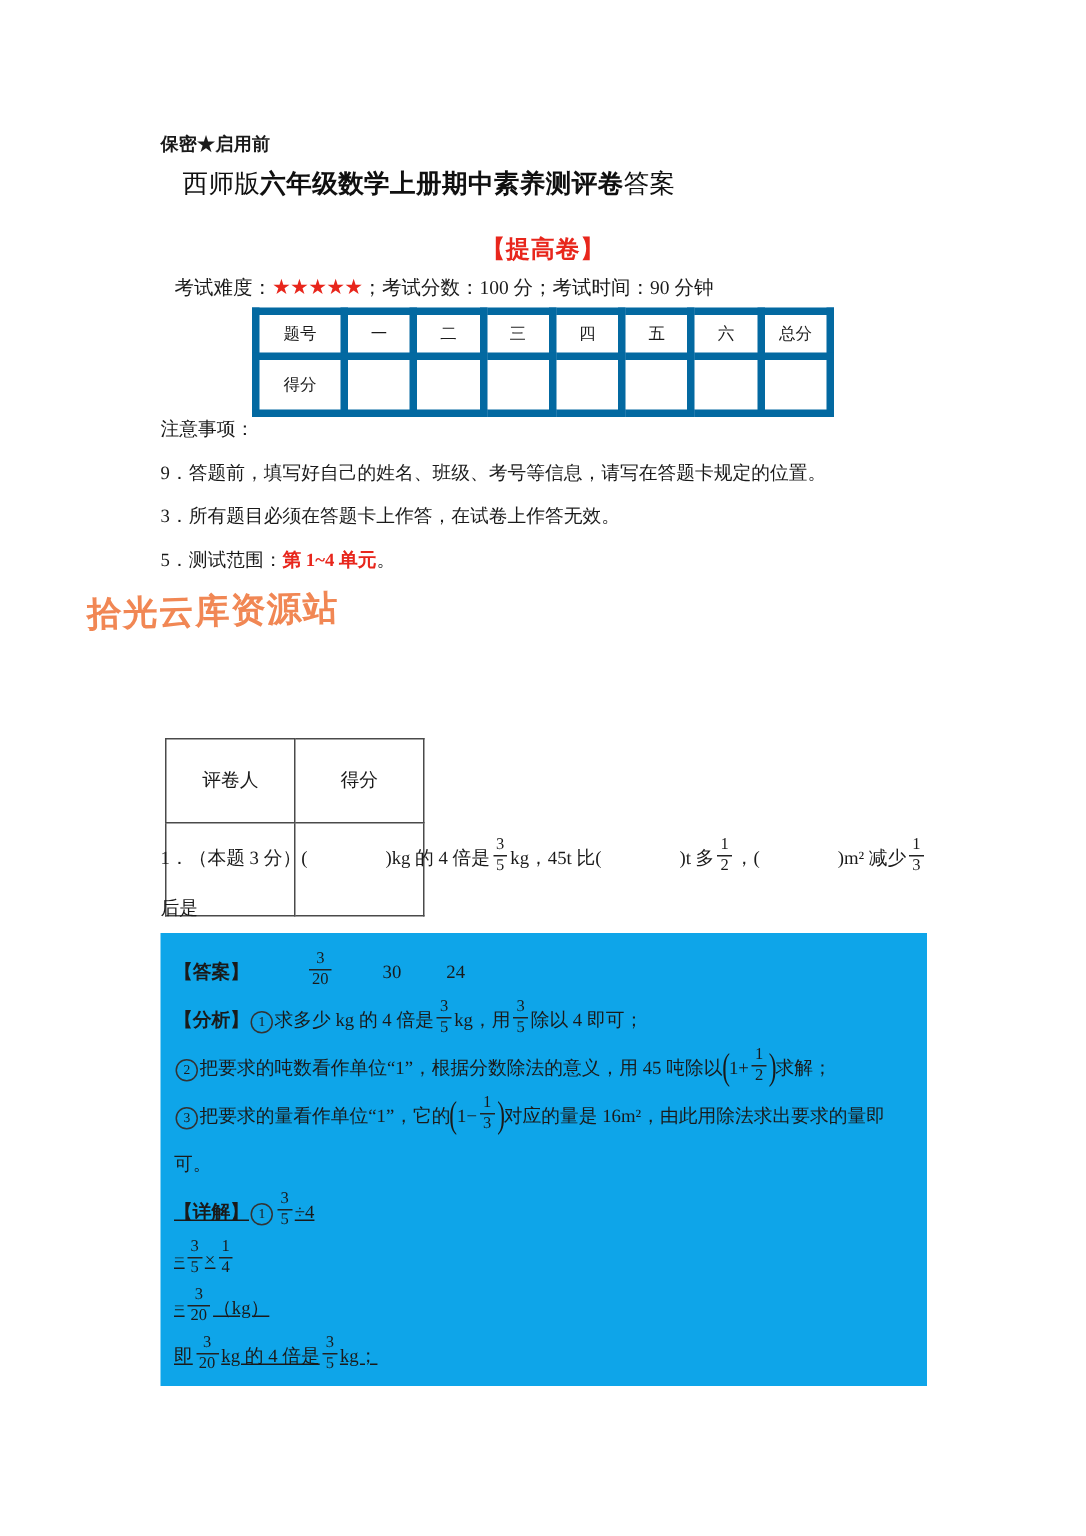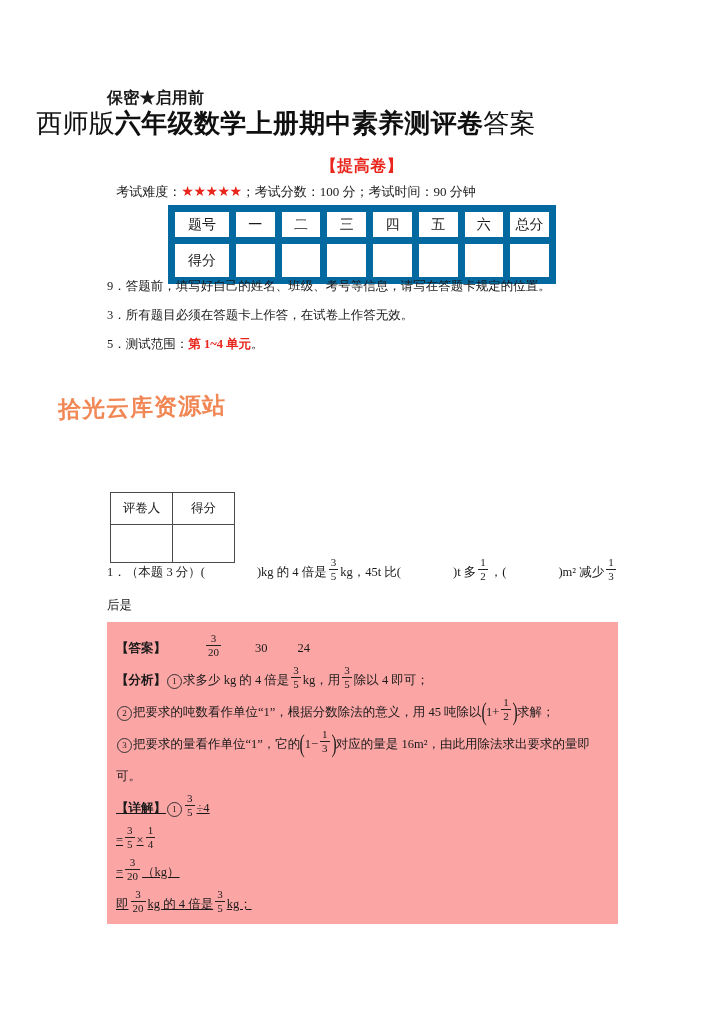--- a/index.html
+++ b/index.html
@@ -21,33 +21,33 @@
     inset: 0;
     width: 724px;
     height: 1024px;
   }
 
   
   .confidential {
     position: absolute;
     left: 107px;
     top: 88px;
-    font-size: 16px;
+    font-size: 12px;
     font-weight: bold;
     letter-spacing: 0.2px;
     font-family: Liberation Serif, serif;
   }
 
   .main-title {
     position: absolute;
     left: 0;
     top: 110px;
     width: 572px;
     text-align: center;
-    font-size: 26px;
+    font-size: 17px;
     line-height: 26px;
     font-family: "Liberation Sans", "DejaVu Sans", sans-serif;
     font-weight: bold;
     letter-spacing: 0.3px;
     color: #101010;
   }
   .main-title .light { font-weight: normal; }
   .main-title .heavy { font-weight: bold; }
 
   .subtitle {
@@ -82,25 +82,25 @@
   
   .score-table {
     position: absolute;
     left: 168px;
     top: 205px;
     width: 388px;
     border-collapse: collapse;
     table-layout: fixed;
   }
   .score-table td {
-    border: 7px solid #0369a1;
+    border: 5px solid #0369a1;
     height: 26px;
     text-align: center;
     vertical-align: middle;
-    font-size: 14px;
+    font-size: 11px;
     padding: 0;
   }
   .score-table tr:first-child td { height: 25px; }
   .score-table tr:last-child td { height: 33px; }
   .score-table .col-head { width: 54px; }
 
   
   .notes {
     position: absolute;
     left: 107px;
@@ -137,21 +137,21 @@
     border-collapse: collapse;
     table-layout: fixed;
   }
   .grader-table td {
     border: 1px solid #4a4a4a;
     width: 53px;
     height: 23px;
     text-align: center;
     vertical-align: middle;
     font-size: 12.5px;
-    padding: 4px;
+    padding: 16px;
   }
   .grader-table tr:last-child td { height: 29px; }
 
   .section-heading {
     position: absolute;
     left: 234px;
     top: 509px;
     font-size: 14.5px;
     font-weight: bold;
     font-family: "Liberation Sans", "DejaVu Sans", sans-serif;
@@ -170,21 +170,21 @@
   .blank-paren { letter-spacing: 0; }
   .blank-gap { display: inline-block; width: 52px; }
 
   
   .answer-panel {
     position: absolute;
     left: 107px;
     top: 622px;
     width: 511px;
     height: 302px;
-    background: #fca5a5;
+    background: #0ea5e9;
   }
   .answer-panel .inner {
     position: relative;
     padding: 10px 9px 0 9px;
     font-size: 12.5px;
     line-height: 32px;
   }
   .bracket-label { font-weight: bold; font-family: "Liberation Sans","DejaVu Sans",sans-serif; }
   .ans-gap1 { display: inline-block; width: 38px; }
   .ans-gap2 { display: inline-block; width: 32px; }
@@ -267,20 +267,21 @@
       <td></td>
       <td></td>
       <td></td>
       <td></td>
       <td></td>
     </tr>
   </tbody>
     </table>
 
   <div class="notes">
+    <div class="note-line">注意事项：</div>
     <div class="note-line">9．答题前，填写好自己的姓名、班级、考号等信息，请写在答题卡规定的位置。</div>
     <div class="note-line">3．所有题目必须在答题卡上作答，在试卷上作答无效。</div>
     <div class="note-line">
       <span>5．测试范围：</span><span class="red-bold">第 1~4 单元</span><span>。</span>
     </div>
   </div>
 
   <div class="watermark">拾光云库资源站</div>
 
   <table class="grader-table">

